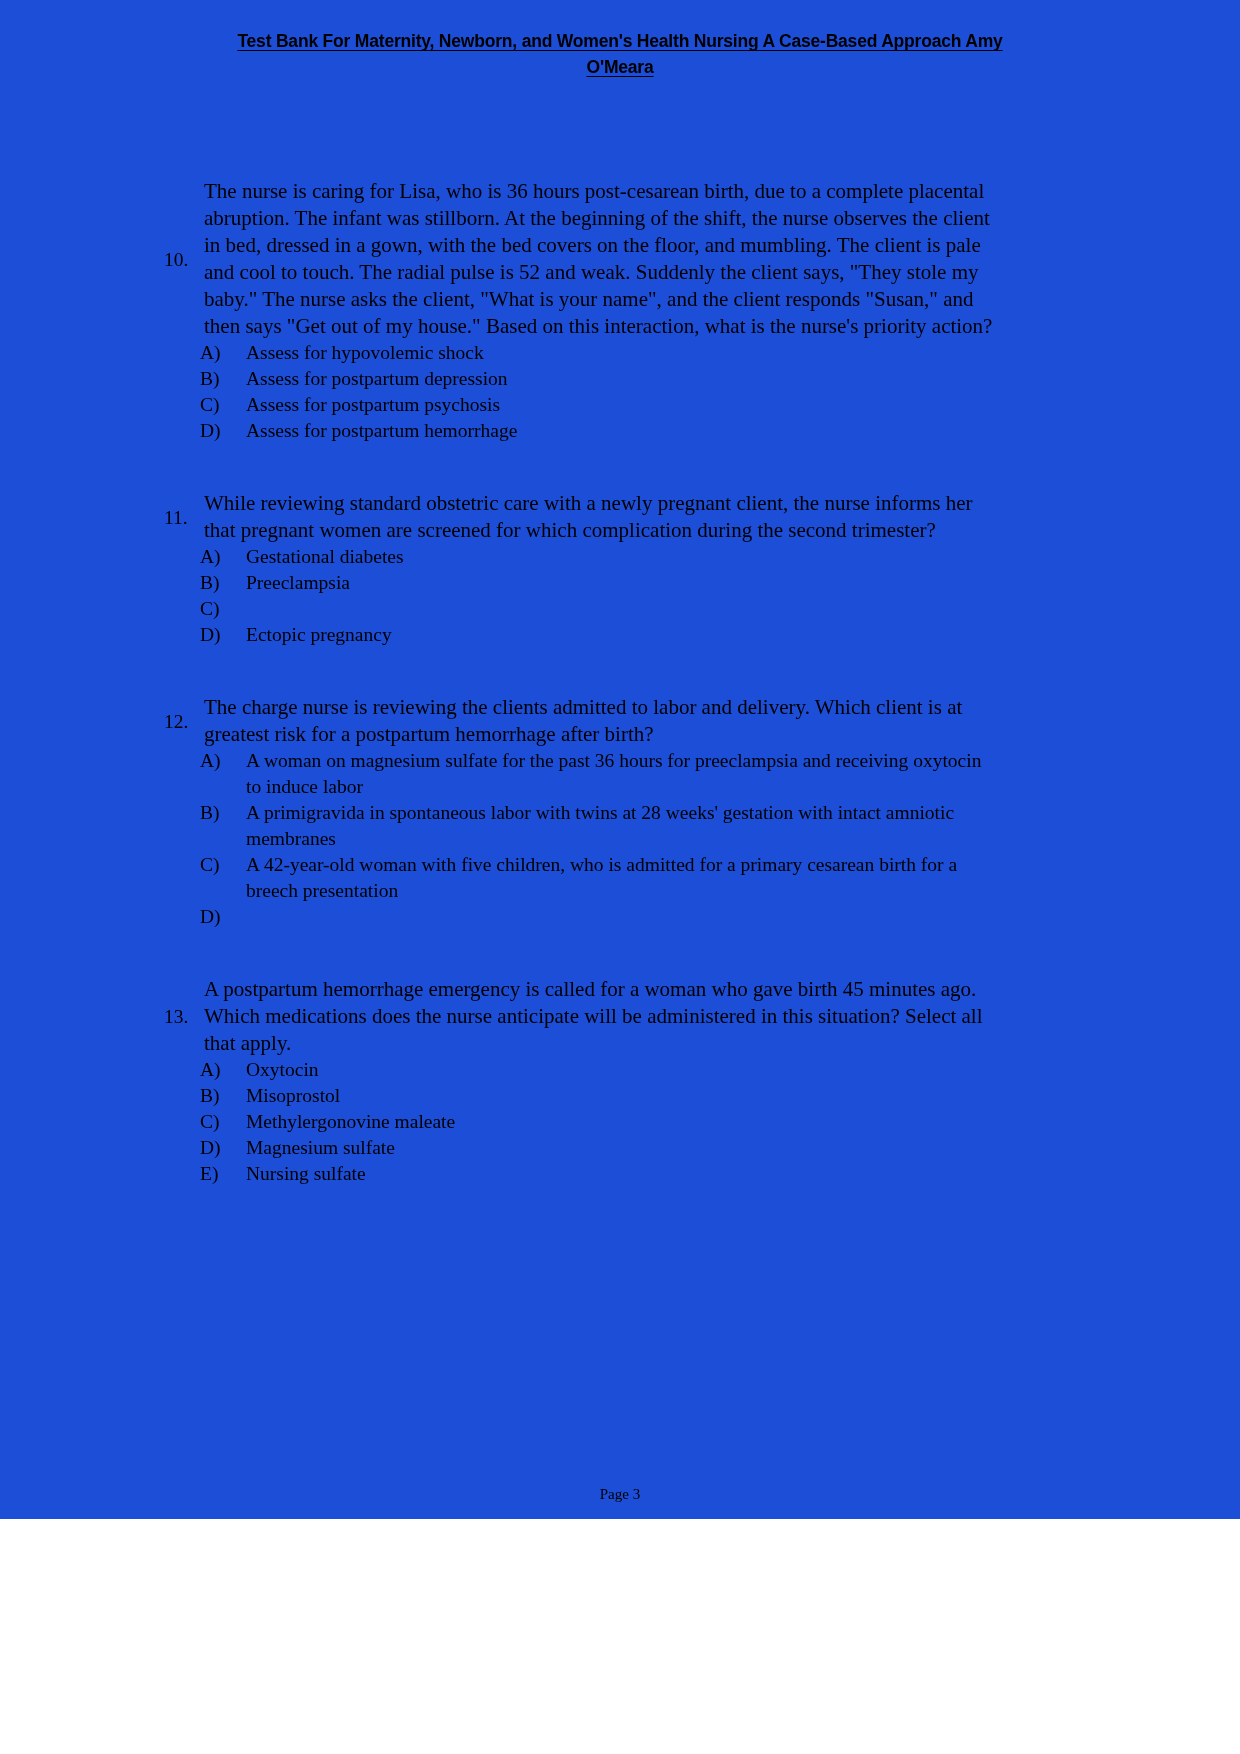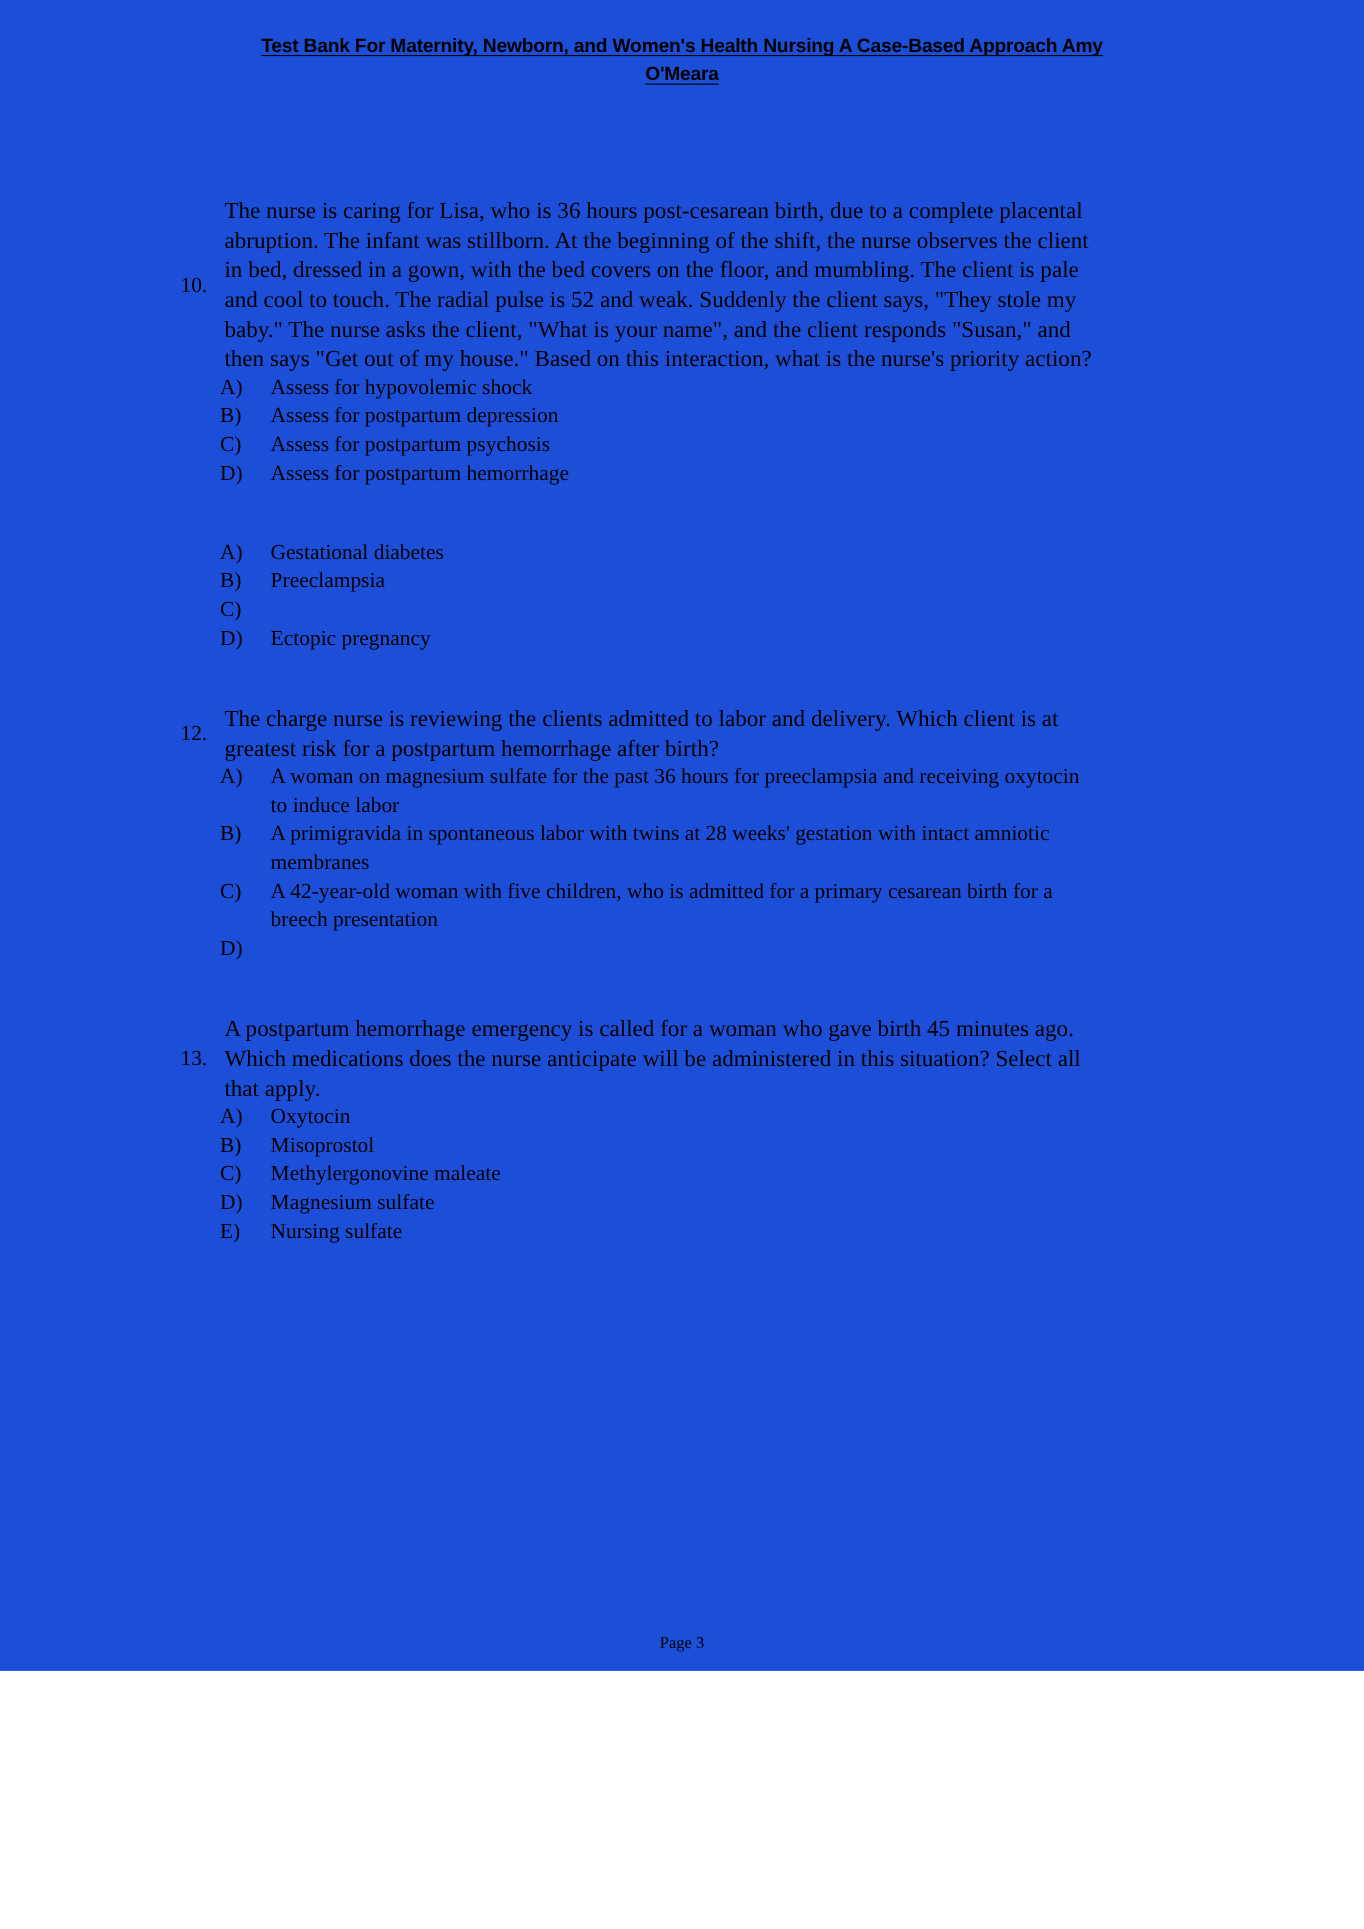--- a/index.html
+++ b/index.html
@@ -147,20 +147,24 @@
           <span class="opt-text">Assess for postpartum psychosis</span>
         </li>
         <li class="opt-row opt-indent">
           <span class="opt-letter">D)</span>
           <span class="opt-text">Assess for postpartum hemorrhage</span>
         </li>
       </ul>
     </div>
 
     <div class="question-block">
+      <div class="q-row q-indent">
+        <div class="q-num">11.</div>
+        <div class="q-stem">While reviewing standard obstetric care with a newly pregnant client, the nurse informs her that pregnant women are screened for which complication during the second trimester?</div>
+      </div>
       <ul class="options">
         <li class="opt-row opt-indent">
           <span class="opt-letter">A)</span>
           <span class="opt-text">Gestational diabetes</span>
         </li>
         <li class="opt-row opt-indent">
           <span class="opt-letter">B)</span>
           <span class="opt-text">Preeclampsia</span>
         </li>
         <li class="opt-row opt-indent">

